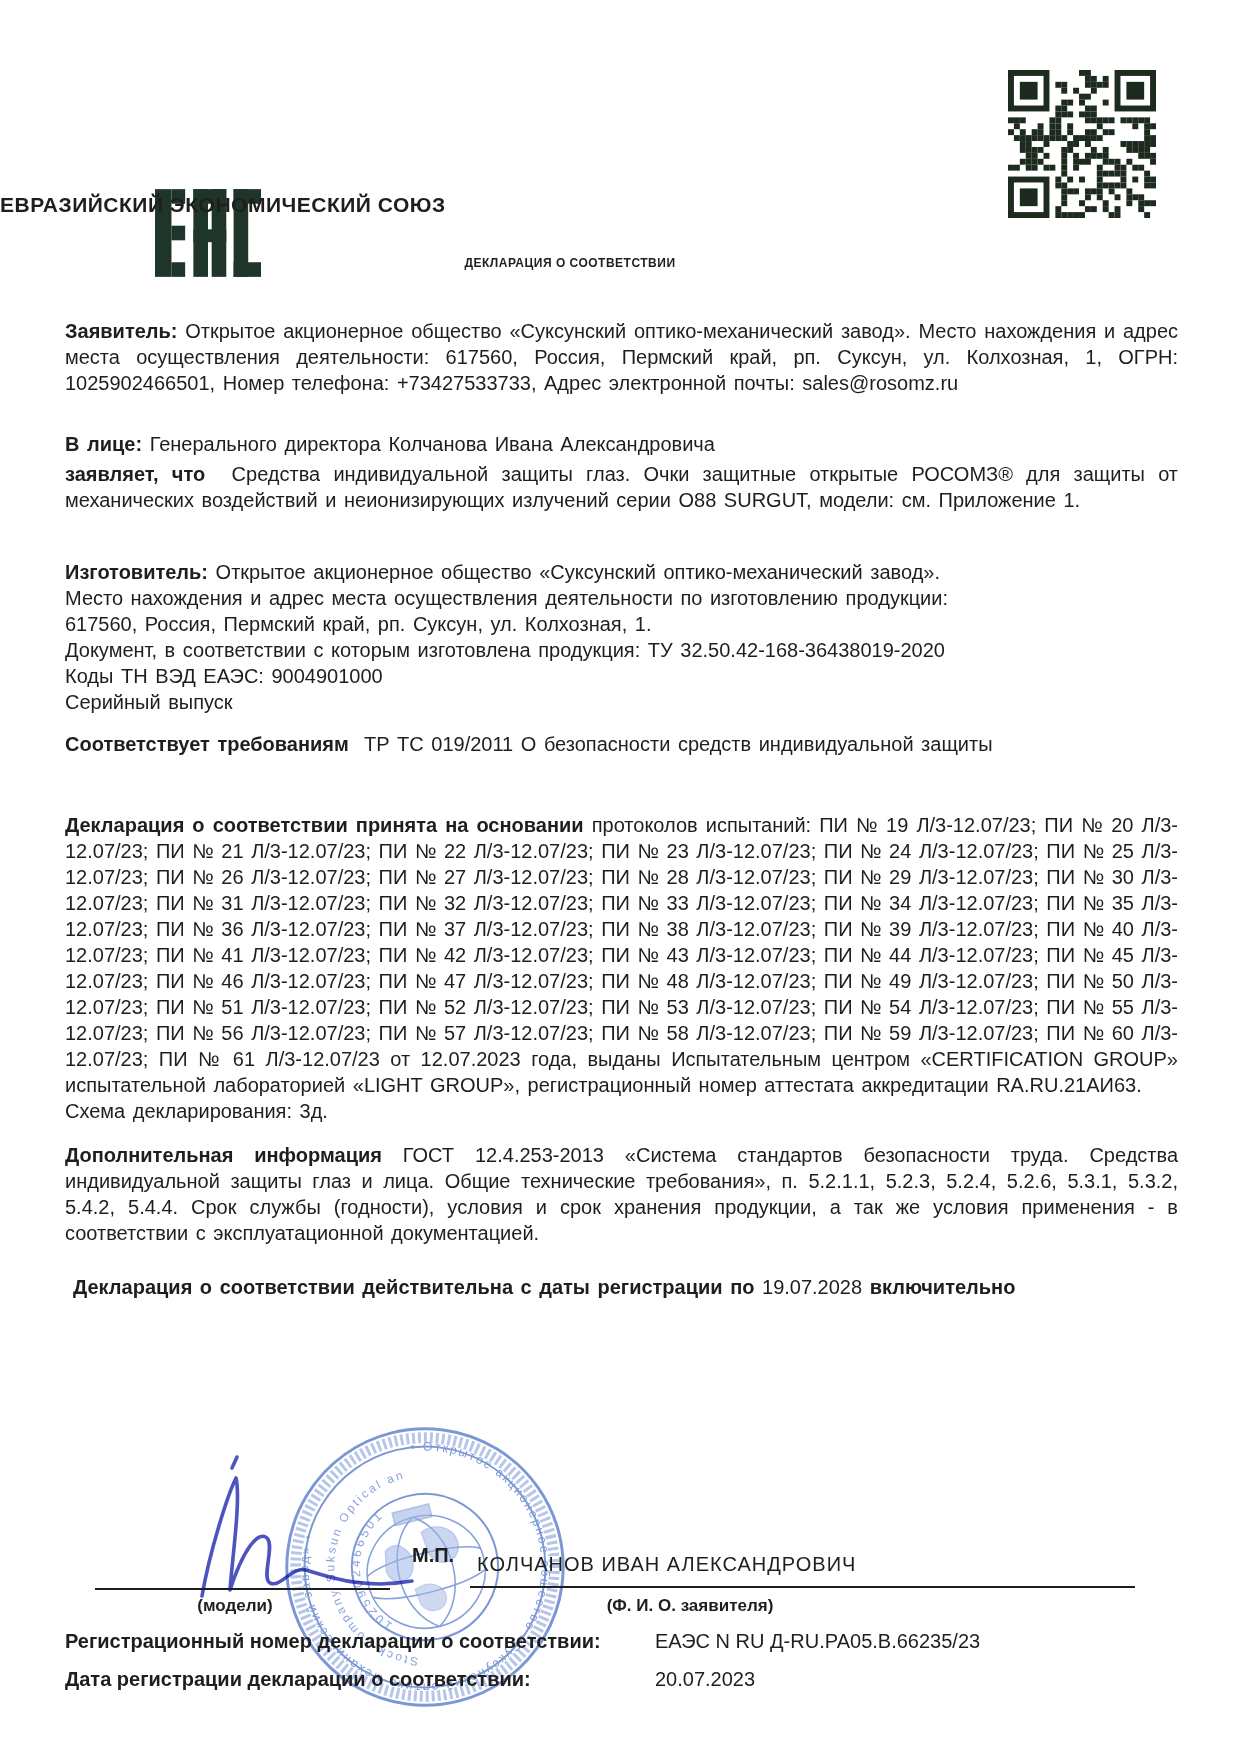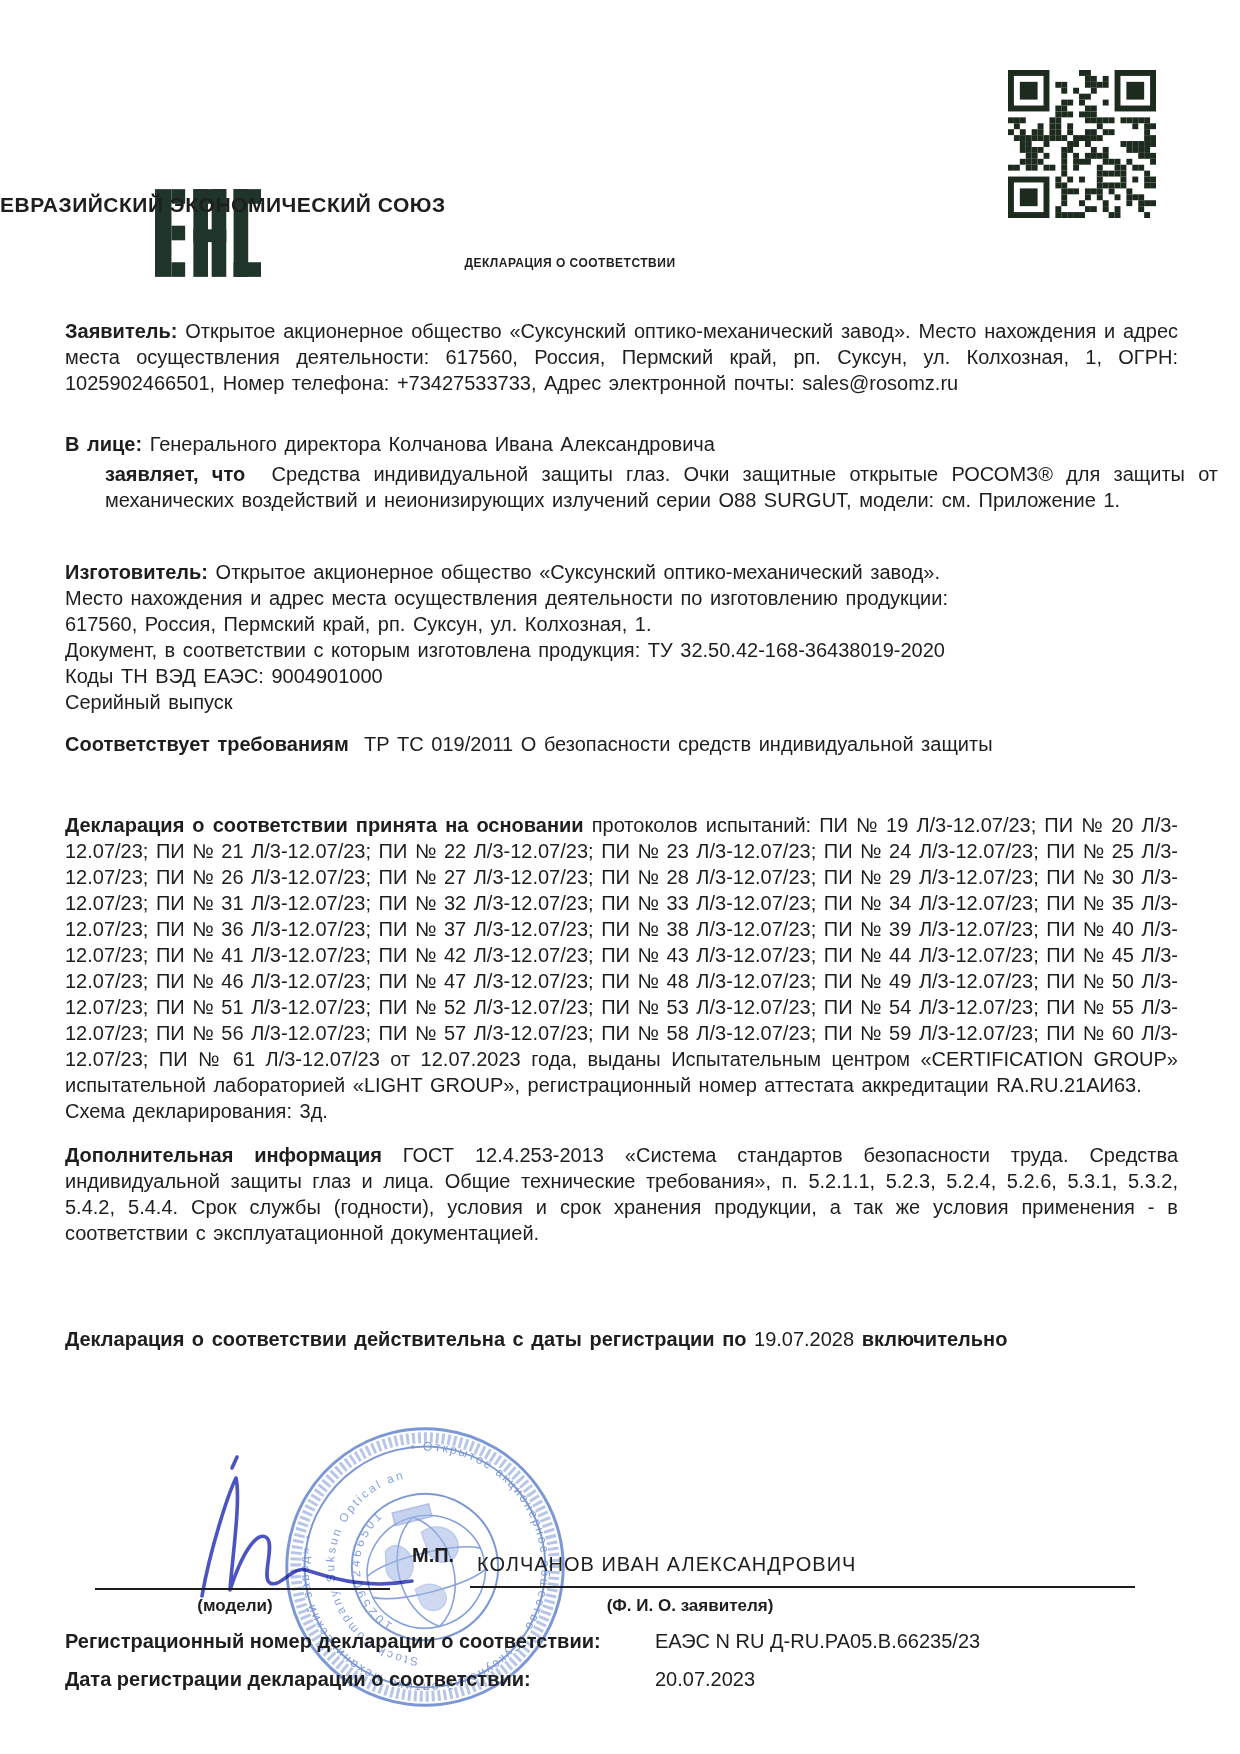--- a/index.html
+++ b/index.html
@@ -11,26 +11,26 @@
   .abs{position:absolute;}
   
   .hdr-title{left:0;top:193px;width:1140px;text-align:left;font-weight:bold;font-size:21px;letter-spacing:.5px;}
   .hdr-subtitle{left:0;top:233px;width:1140px;text-align:center;font-weight:bold;font-size:12px;letter-spacing:.5px;margin-top:23px;}
   
   .para{left:65px;width:1113px;font-size:20px;line-height:26px;text-align:justify;word-spacing:2px;}
   .para.nojust{text-align:left;}
   .lbl{font-weight:bold;}
   .p-applicant{top:318px;}
   .p-person{top:431px;}
-  .p-declares{top:461px;margin-left:40px;}
+  .p-declares{top:461px;}
   .p-manufacturer{top:559px;}
   .p-compliance{top:731px;}
   .p-basis{top:812px;}
   .p-additional{top:1142px;}
-  .p-validity{top:1326px;font-weight:bold;}
+  .p-validity{top:1274px;font-weight:bold;margin-left:8px;}
   .p-validity .regular{font-weight:normal;}
   .scheme-line{text-align:left;}
   
   .sig-line{left:95px;top:1588px;width:295px;border-top:2px solid #1e1e1e;height:0;}
   .name-line{left:470px;top:1586px;width:665px;border-top:2px solid #1e1e1e;height:0;}
   .cap{font-weight:bold;font-size:17px;text-align:center;}
   .cap-sign{left:150px;top:1596px;width:170px;}
   .cap-name{left:560px;top:1596px;width:260px;}
   .mp{left:412px;top:1544px;font-weight:bold;font-size:20px;}
   .fio{left:477px;top:1553px;font-size:20px;letter-spacing:1px;}

